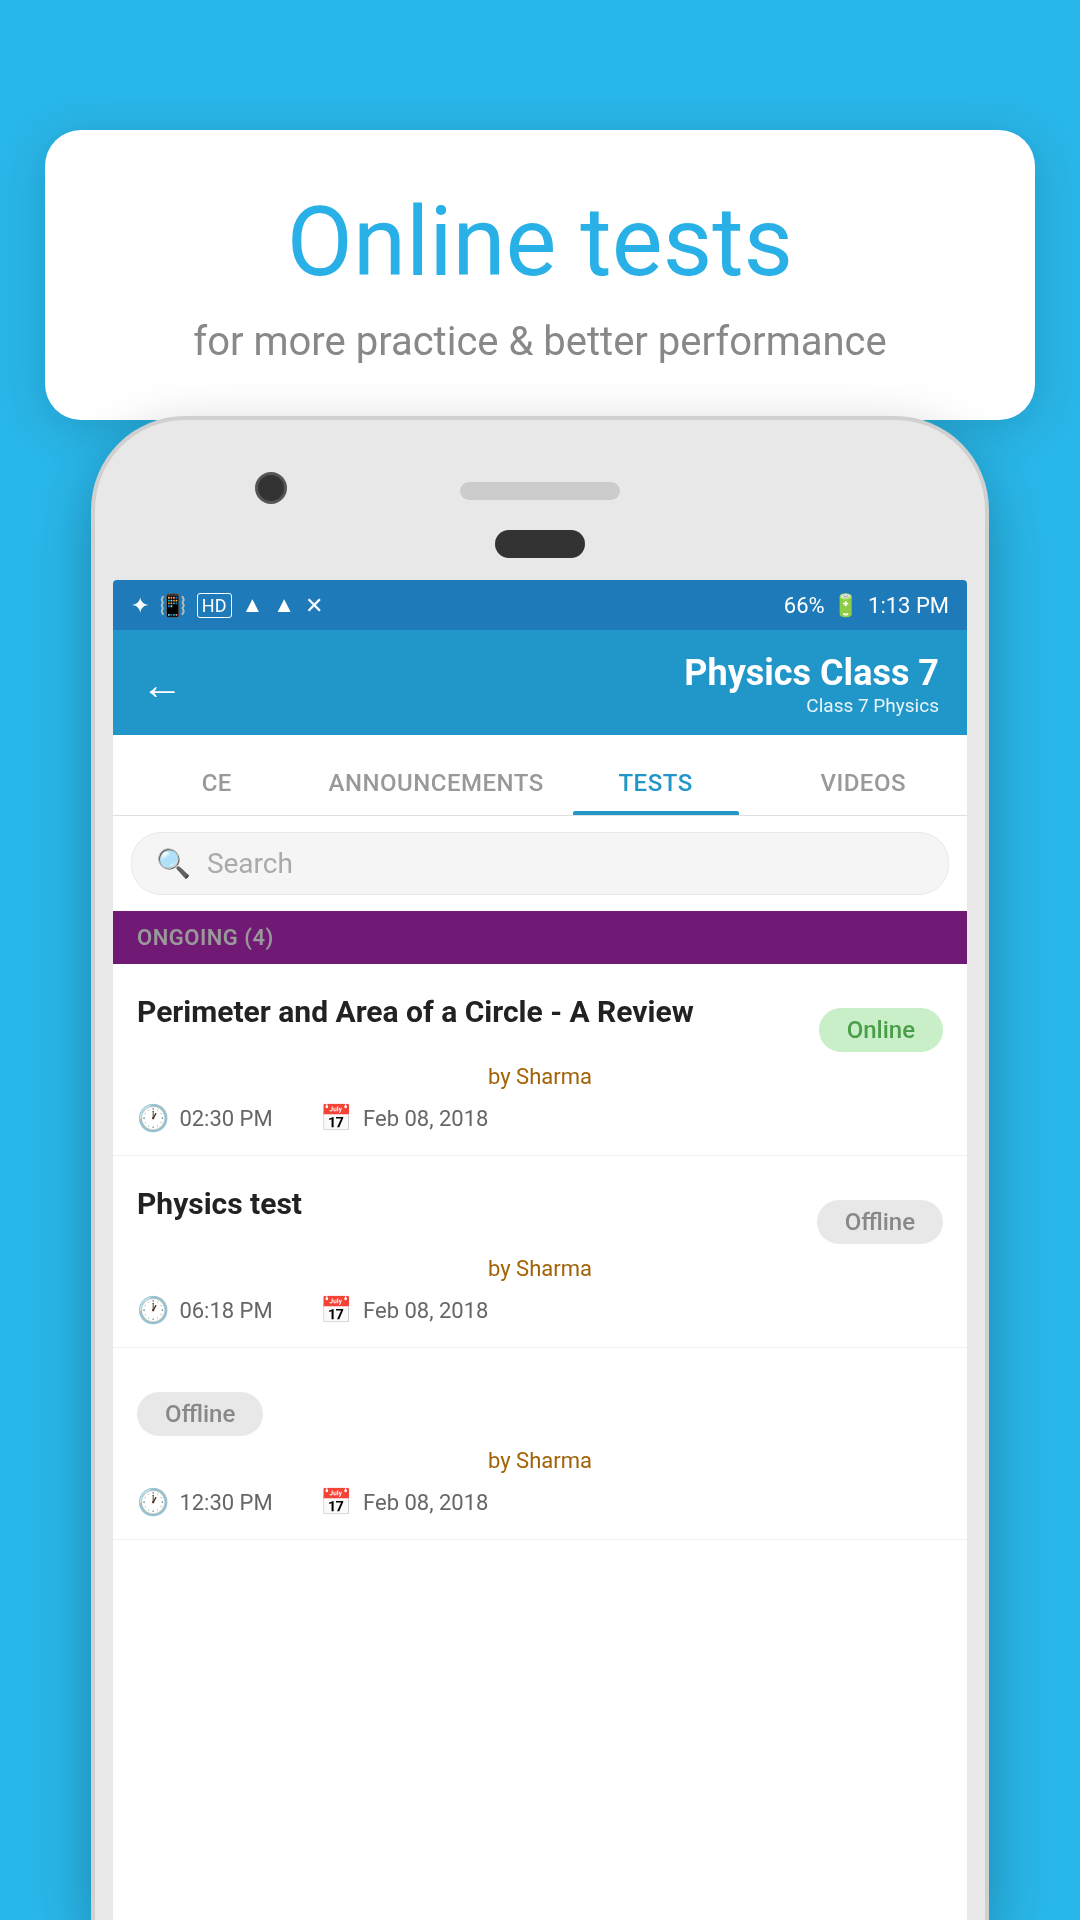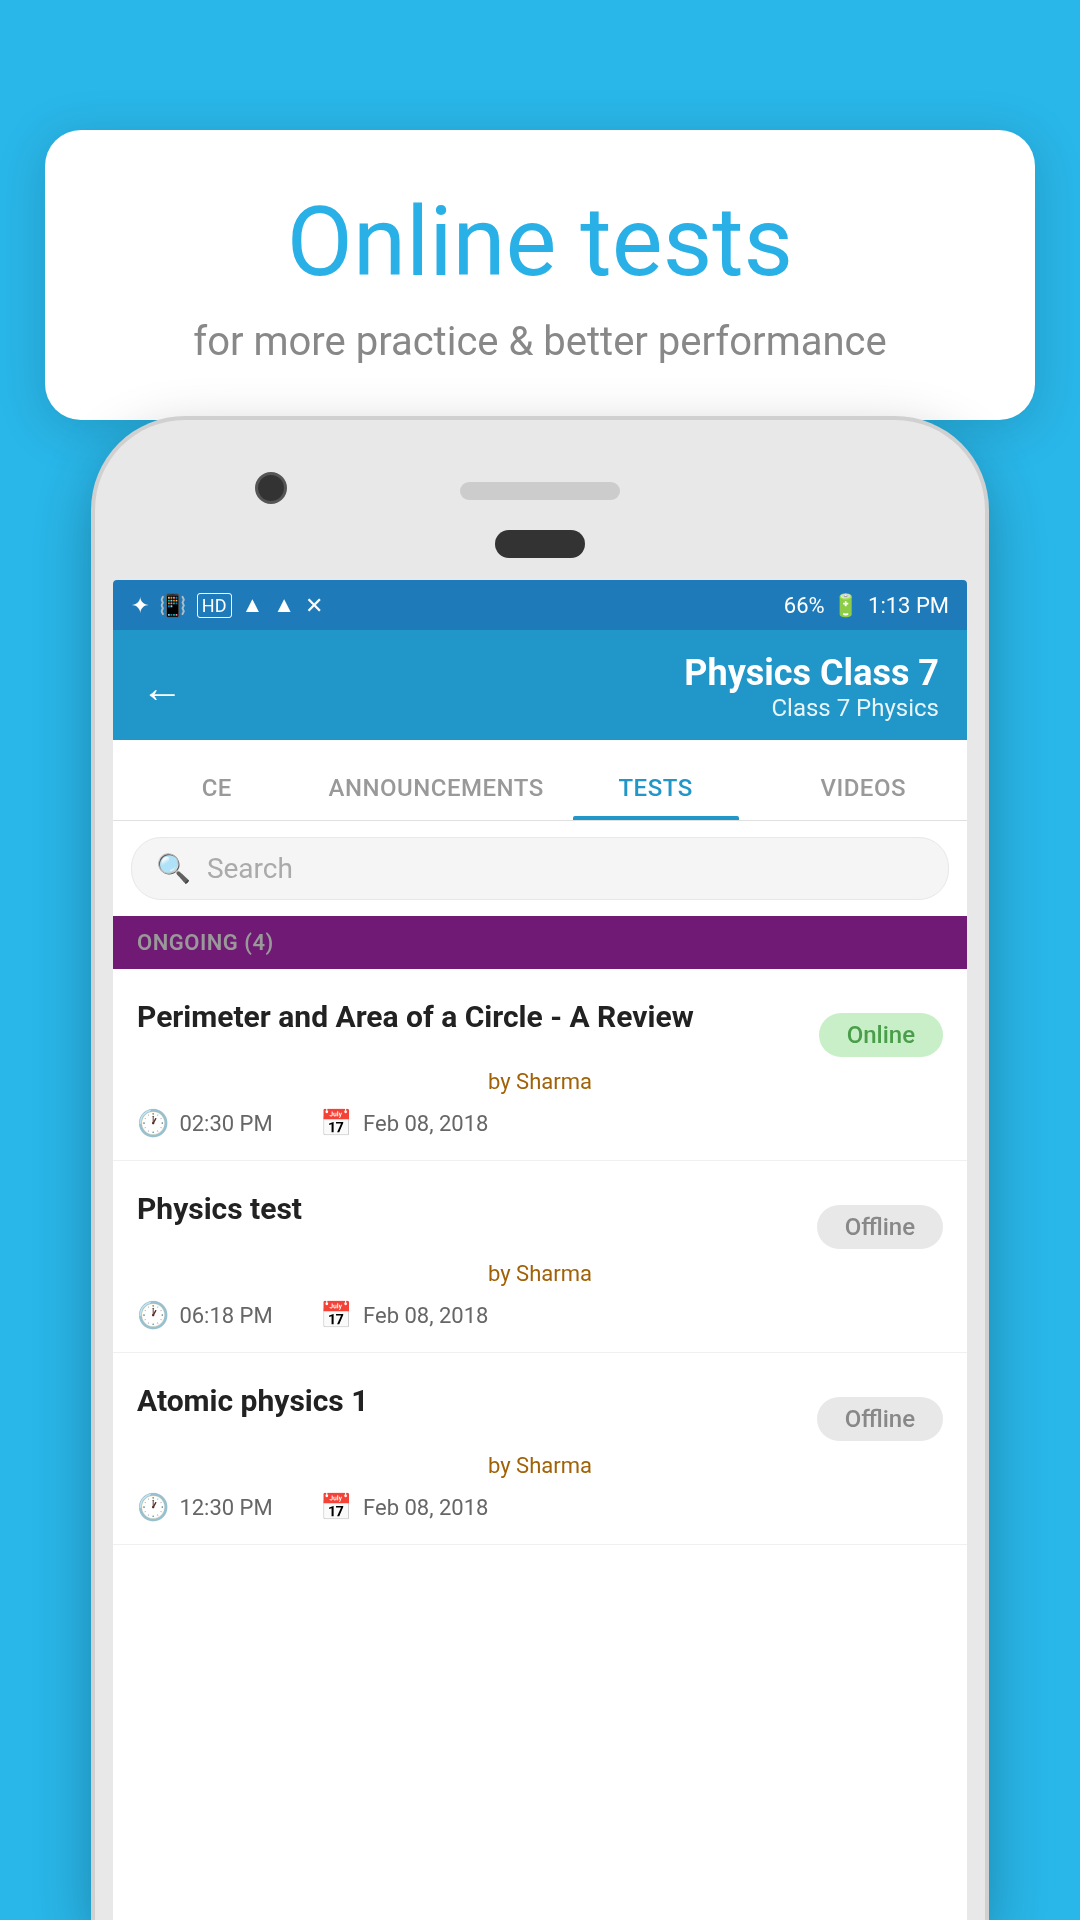--- a/index.html
+++ b/index.html
@@ -150,21 +150,21 @@
     }
     .app-bar-title-group {
       text-align: right;
       flex: 1;
     }
     .app-bar-title {
       font-size: 36px;
       font-weight: 700;
     }
     .app-bar-subtitle {
-      font-size: 24px;
+      font-size: 19px;
       font-weight: 400;
       opacity: 0.9;
     }
 
     
     .tabs {
       display: flex;
       background: white;
       border-bottom: 1px solid #e0e0e0;
     }
@@ -373,21 +373,20 @@
         </div>
         <div class="meta-item">
           <span class="meta-icon">📅</span>
           <span>Feb 08, 2018</span>
         </div>
       </div>
     </div>
 
     <div class="test-item">
       <div class="test-item-header">
-        <div class="test-title">Atomic physics 1</div>
         <div class="status-badge status-offline">Offline</div>
       </div>
       <div class="test-author">by Sharma</div>
       <div class="test-meta">
         <div class="meta-item">
           <span class="meta-icon">🕐</span>
           <span>12:30 PM</span>
         </div>
         <div class="meta-item">
           <span class="meta-icon">📅</span>

